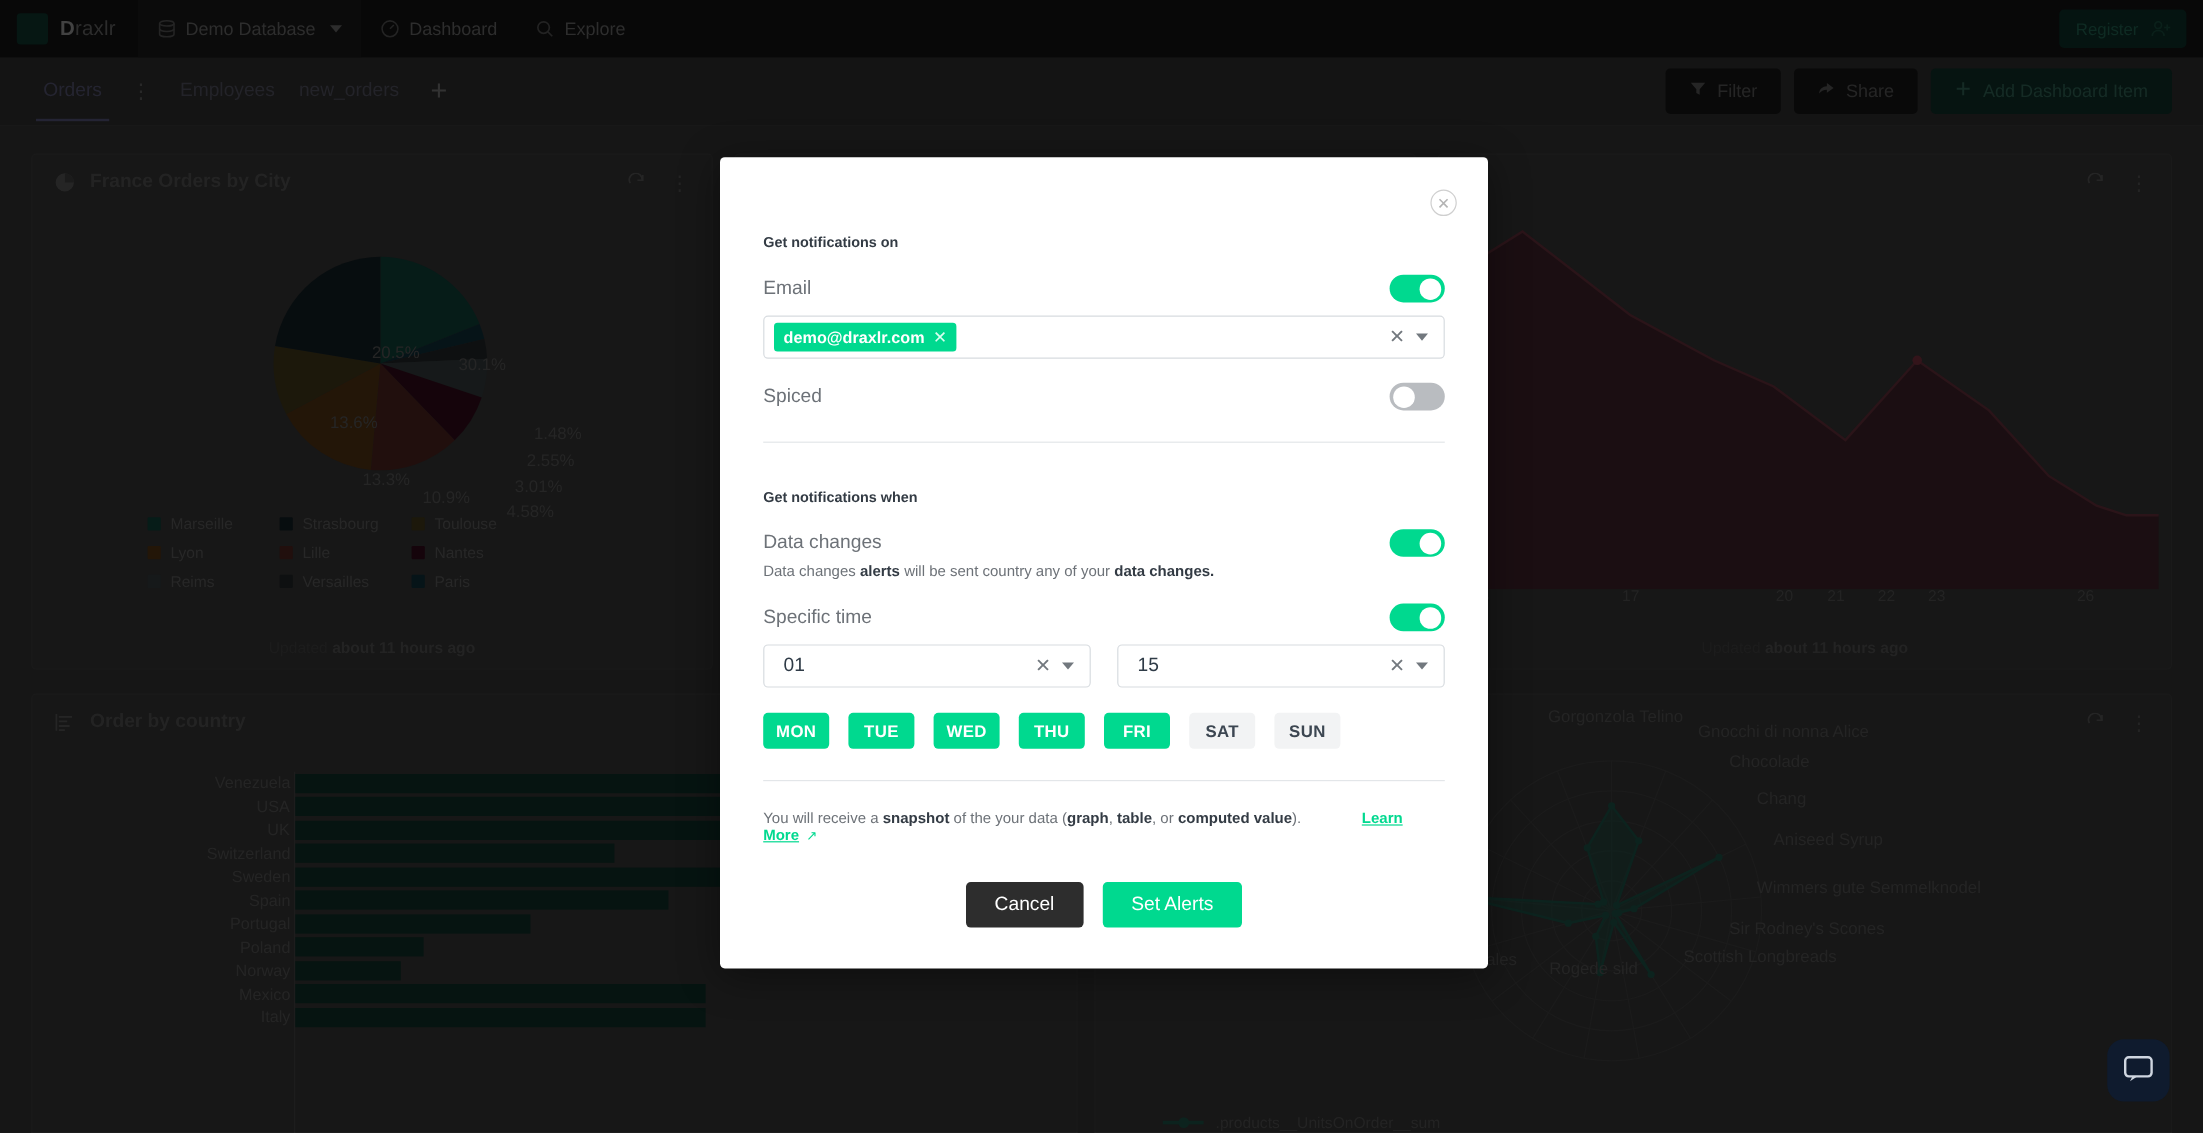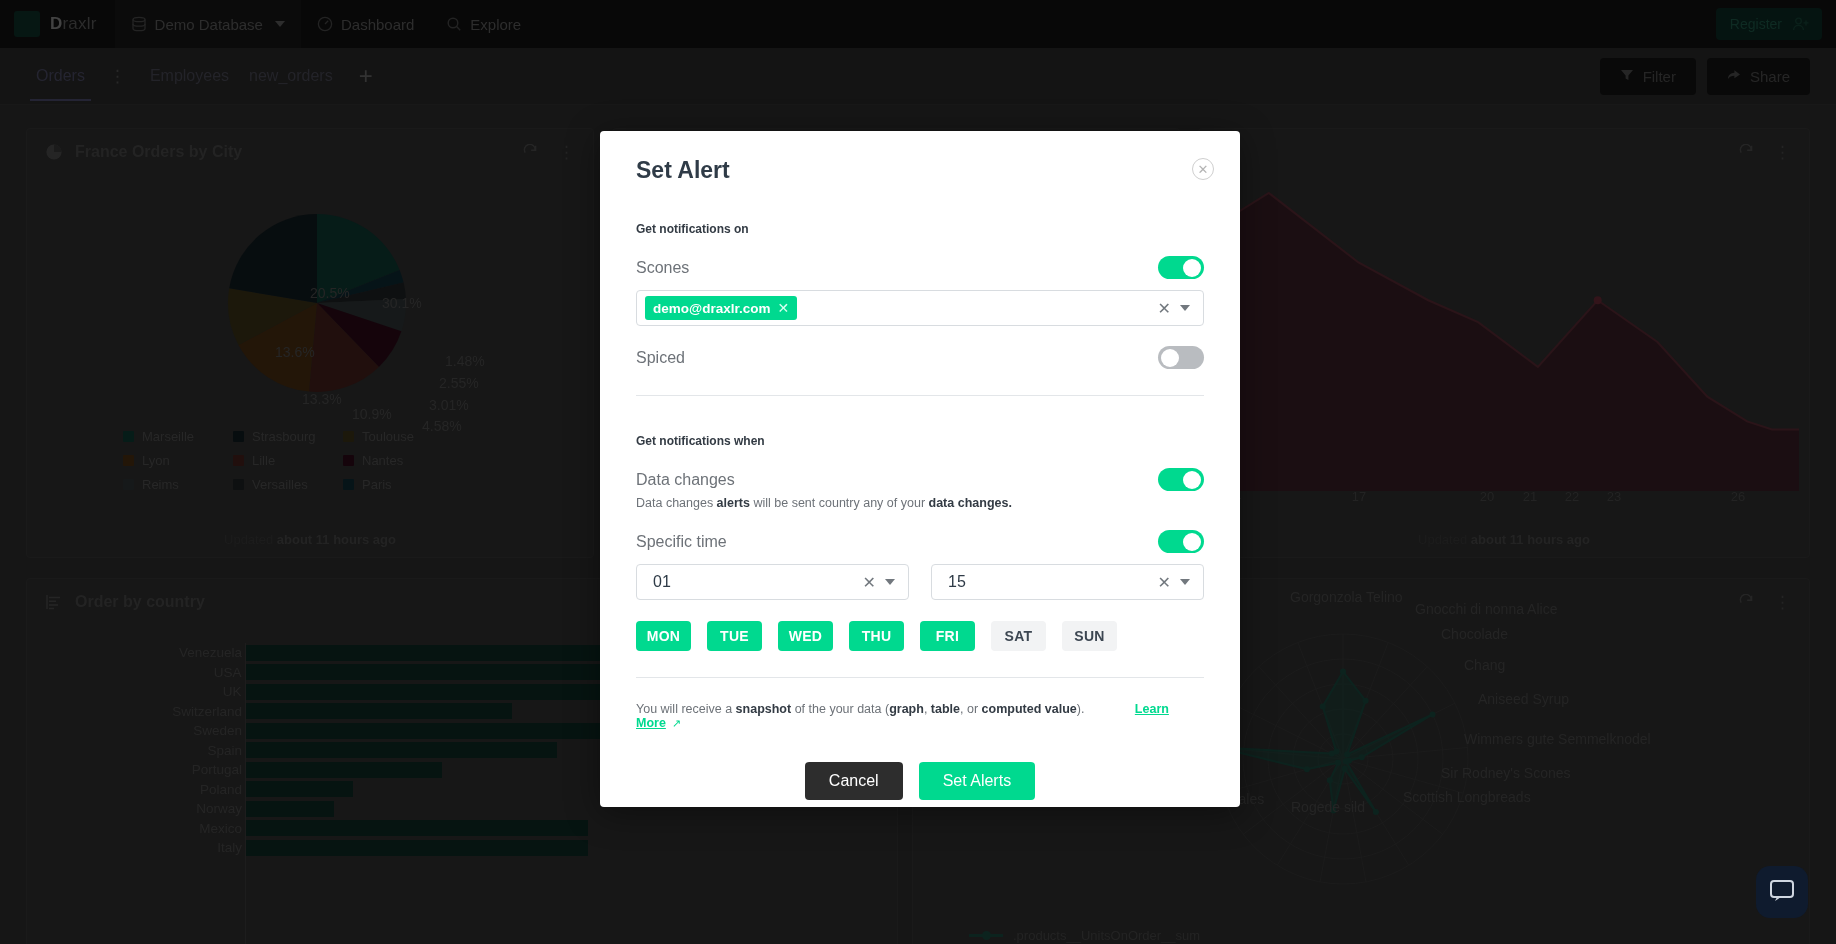--- a/index.html
+++ b/index.html
@@ -230,20 +230,26 @@
         <span><svg viewBox="0 0 14 14" width="14" height="14">
               <path d="M1 2h12l-4.6 5.4V12L5.6 10.6V7.4z" fill="#4f4f4f"></path>
             </svg></span>
         <span>Filter</span>
       </button>
       <button class="btn-dark">
         <span><svg viewBox="0 0 14 14" width="14" height="14">
               <path d="M1 11c0-4 3-6 6.4-6.2V2.2L13 6.4 7.4 10.3V7.8C4.6 7.8 2.4 8.8 1 11z" fill="#4f4f4f"></path>
             </svg></span>
         <span>Share</span>
+      </button>
+      <button class="btn-green">
+        <span><svg viewBox="0 0 14 14" width="14" height="14">
+              <path d="M7 1.6v10.8M1.6 7h10.8" stroke="#2c5b4e" stroke-width="1.7"></path>
+            </svg></span>
+        <span>Add Dashboard Item</span>
       </button>
     </div>
   </div>
 
   <div class="card" id="card-pie">
     <div class="card-head">
       <span class="card-ic">
         <svg viewBox="0 0 18 18" width="18" height="18">
             <path d="M9 1.4A7.6 7.6 0 109 16.6 7.6 7.6 0 009 1.4z" fill="#8a8a8a"></path>
             <path d="M9 9V1.4A7.6 7.6 0 0116.6 9z" fill="#4a4a4a"></path>
@@ -510,30 +516,29 @@
         <span class="radar-legend-line"></span>
         <span>.products__UnitsOnOrder__sum</span>
       </div>
     </div>
   </div>
 
   <div class="overlay"></div>
 
   <div class="modal">
     <div class="modal-head">
-      <div class="modal-title">Set Alert</div>
       <button class="modal-close">✕</button>
     </div>
 
     <div class="modal-body">
 
       <div class="sec-title">Get notifications on</div>
 
       <div class="row">
-        <span class="row-label">Scones</span>
+        <span class="row-label">Email</span>
         <button class="toggle on">
             <span class="knob"></span>
           </button>
       </div>
       <div class="field">
         <span class="chip">
           <span>demo@draxlr.com</span>
           <span class="x">✕</span>
         </span>
         <span class="field-sp"></span>

